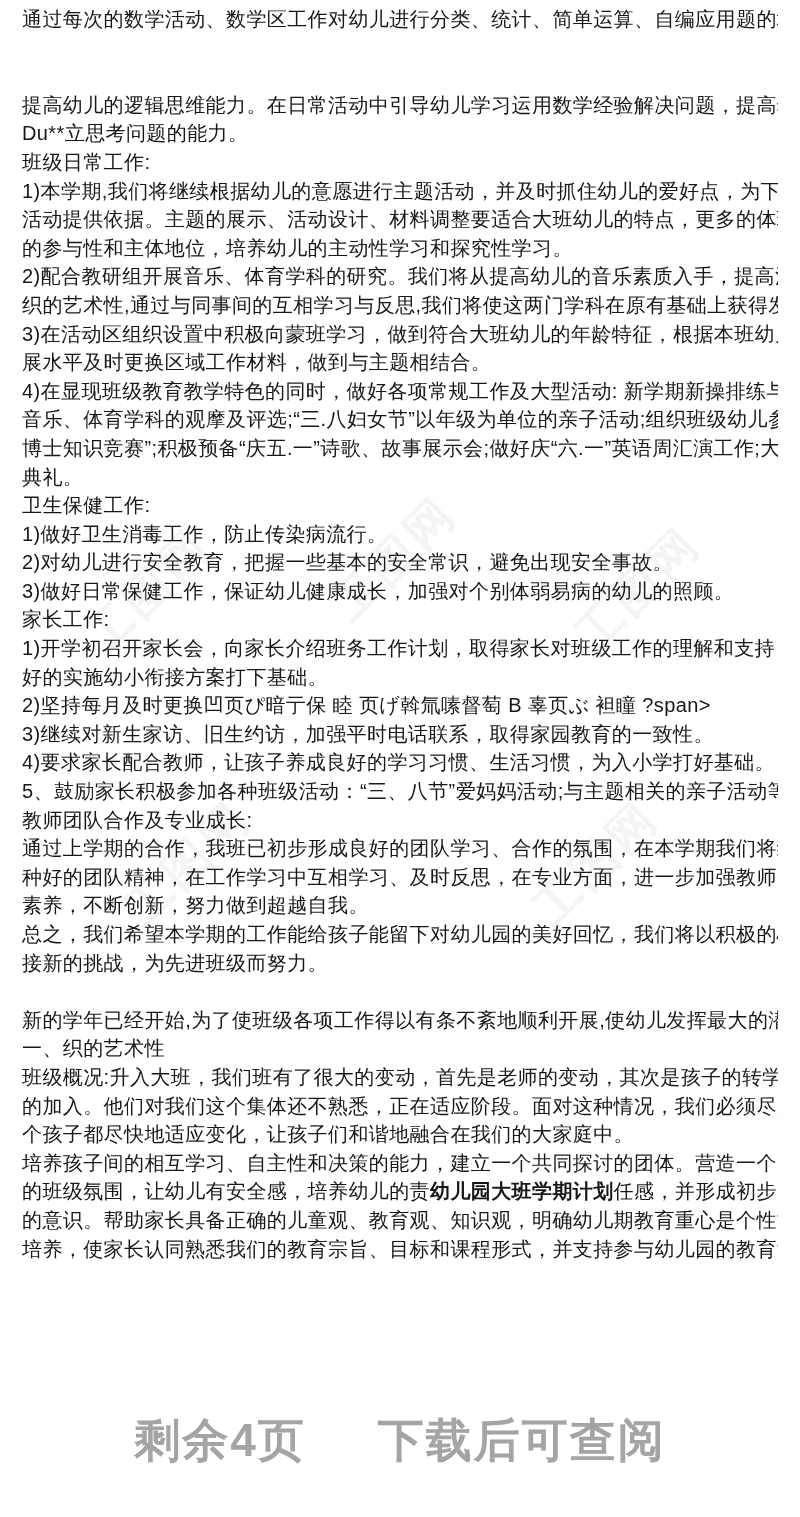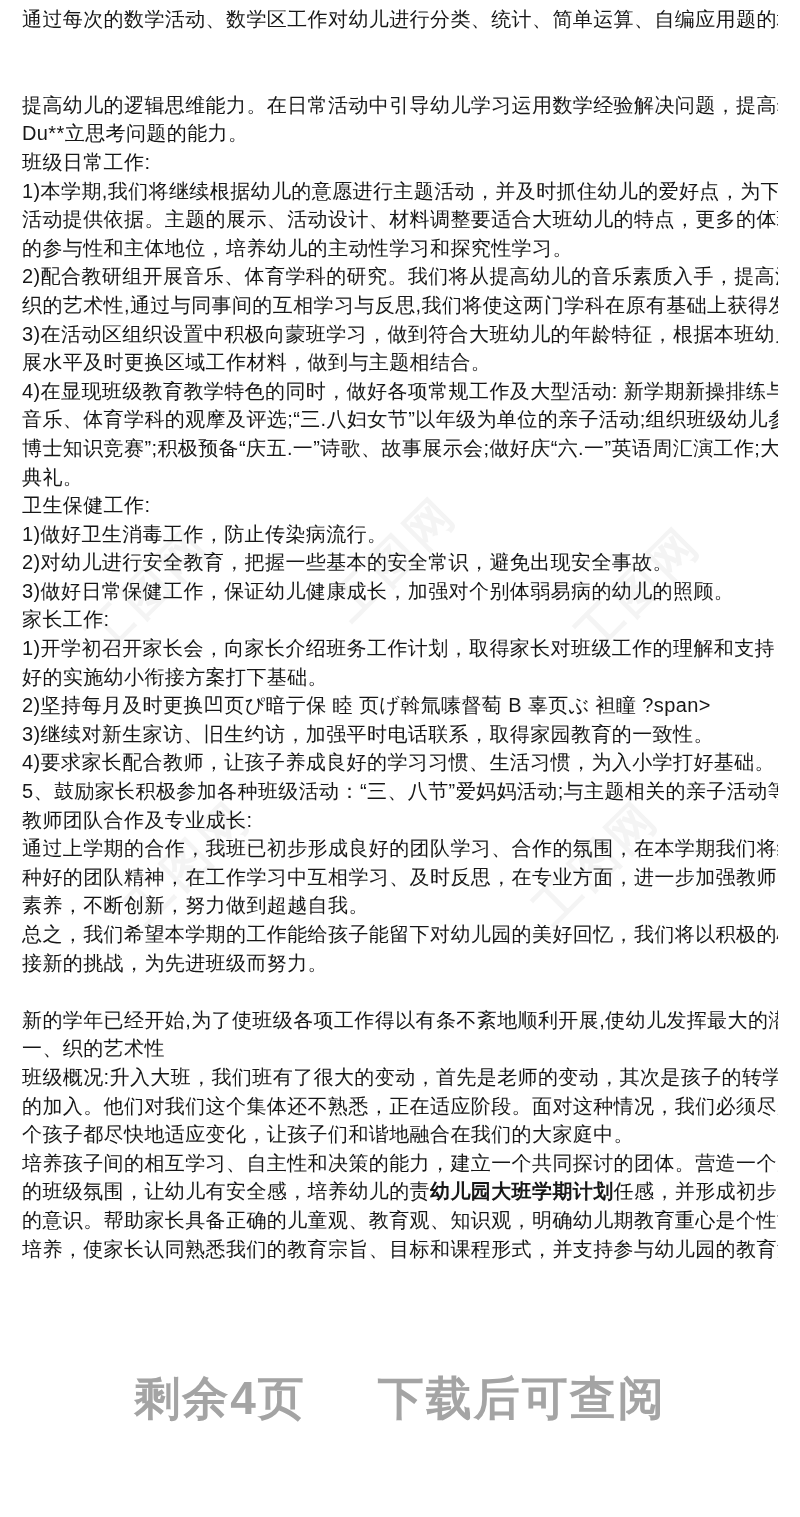--- a/index.html
+++ b/index.html
@@ -22,21 +22,21 @@
   .line {
     height: 28.6px;
     white-space: nowrap;
     overflow: hidden;
     letter-spacing: 0.4px;
   }
   .line .bold { font-weight: 700; }
   .banner {
     position: absolute;
     z-index: 2;
-    top: 1368px;
+    top: 1410px;
     left: 0;
     right: 0;
     display: flex;
     justify-content: center;
     align-items: baseline;
     gap: 72px;
     font-size: 46px;
     font-weight: 700;
     color: #a4a4a4;
     letter-spacing: 2px;

